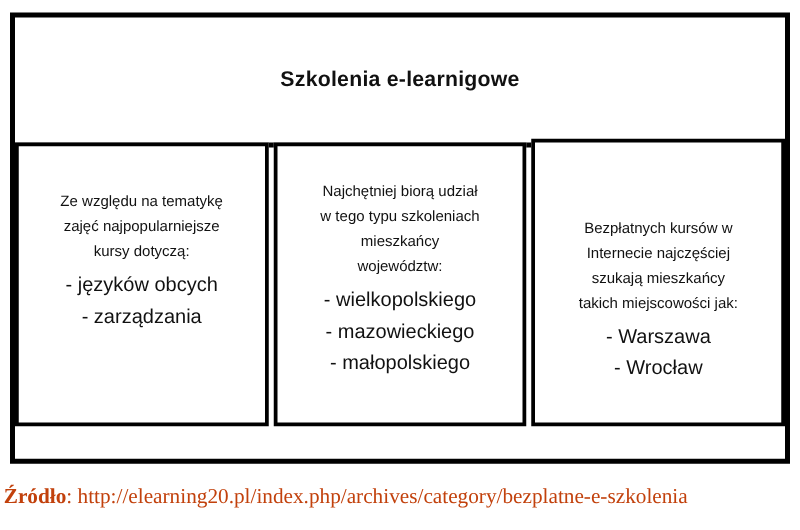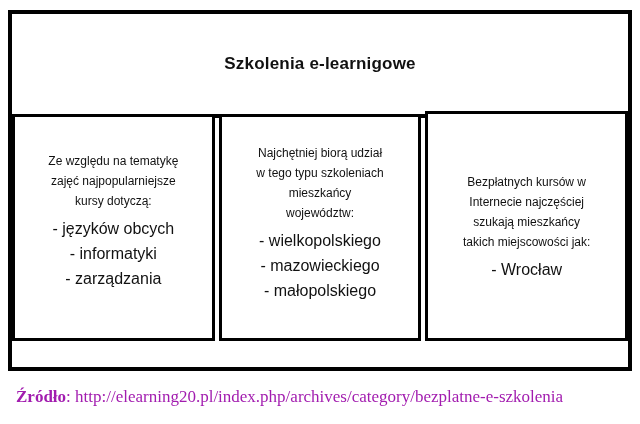--- a/index.html
+++ b/index.html
@@ -68,25 +68,25 @@
     white-space: nowrap;
   }
   .item {
     font-size: 16px;
     line-height: 20px;
     margin: 5px 0;
     white-space: nowrap;
   }
   .source {
     position: absolute;
-    left: 16px;
+    left: 3px;
     top: 387px;
     font-family: "Liberation Serif", serif;
     font-size: 17px;
-    color: #a21caf;
+    color: #c2410c;
     white-space: nowrap;
   }
   .source .label {
     font-weight: bold;
   }
 </style>
 </head>
 <body>
 
 <div class="frame">
@@ -97,21 +97,20 @@
 
   <div class="columns">
 
     <div class="col">
       <div class="heading">
         <div class="line">Ze względu na tematykę</div>
         <div class="line">zajęć najpopularniejsze</div>
         <div class="line">kursy dotyczą:</div>
       </div>
       <div class="item">- języków obcych</div>
-      <div class="item">- informatyki</div>
       <div class="item">- zarządzania</div>
     </div>
 
     <div class="col">
       <div class="heading">
         <div class="line">Najchętniej biorą udział</div>
         <div class="line">w tego typu szkoleniach</div>
         <div class="line">mieszkańcy</div>
         <div class="line">województw:</div>
       </div>
@@ -120,20 +119,21 @@
       <div class="item">- małopolskiego</div>
     </div>
 
     <div class="col">
       <div class="heading">
         <div class="line">Bezpłatnych kursów w</div>
         <div class="line">Internecie najczęściej</div>
         <div class="line">szukają mieszkańcy</div>
         <div class="line">takich miejscowości jak:</div>
       </div>
+      <div class="item">- Warszawa</div>
       <div class="item">- Wrocław</div>
     </div>
 
   </div>
 </div>
 
 <div class="source">
   <span class="label">Źródło</span><span>: </span><span>http://elearning20.pl/index.php/archives/category/bezplatne-e-szkolenia</span>
 </div>
 

